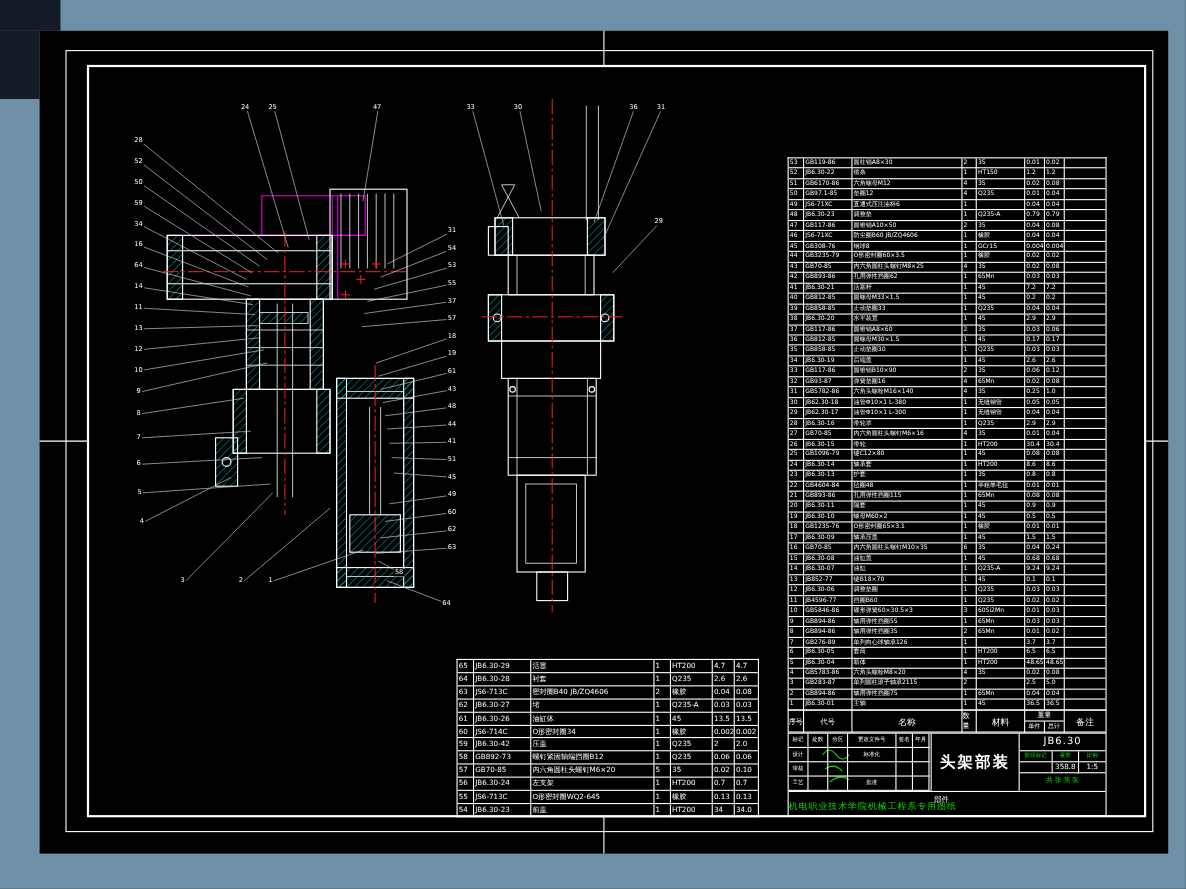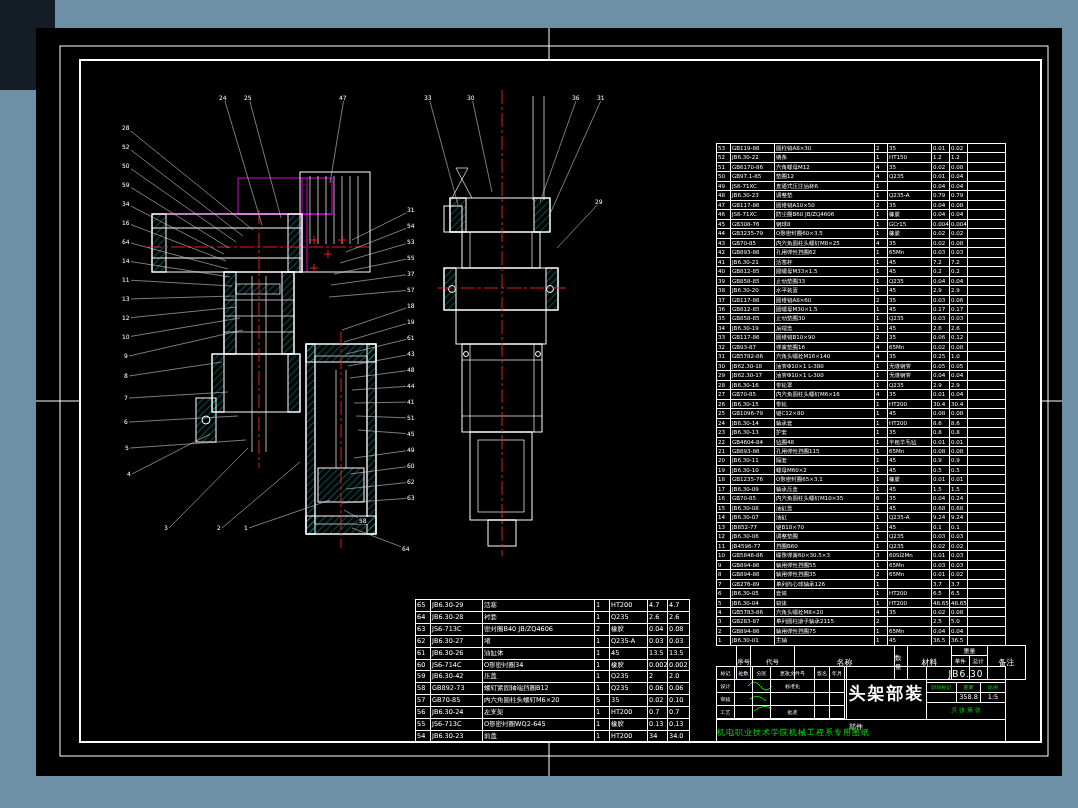--- a/index.html
+++ b/index.html
@@ -14,23 +14,23 @@
   
   #bom-right{position:absolute;left:716px;top:143px;width:290px;z-index:5;
              border:1px solid #fff;border-bottom:none;box-sizing:border-box;}
   .br-row{display:grid;grid-template-columns:14px 44px 100px 13px 44px 18px 18px 37px;
           height:9.47px;}
   .br-row span{border-right:1px solid #fff;border-bottom:1px solid #fff;box-sizing:border-box;
           color:#fff;font-size:5.5px;line-height:8.5px;overflow:hidden;white-space:nowrap;
           padding-left:1px;}
   .br-row span:last-child{border-right:none;}
   
-  #bom-right-header{position:absolute;left:716px;top:645px;width:290px;height:35px;z-index:5;
+  #bom-right-header{position:absolute;left:716px;top:645px;width:290px;height:21px;z-index:5;
           border:1px solid #fff;box-sizing:border-box;display:grid;
-          grid-template-columns:14px 44px 100px 13px 44px 36px 37px;color:#fff;margin-left:20px;}
+          grid-template-columns:14px 44px 100px 13px 44px 36px 37px;color:#fff;}
   #bom-right-header .hc{border-right:1px solid #fff;box-sizing:border-box;display:flex;
           align-items:center;justify-content:center;font-size:6.5px;overflow:hidden;}
   #bom-right-header .hc:last-child{border-right:none;}
   .wgt{display:flex;flex-direction:column;border-right:1px solid #fff;box-sizing:border-box;}
   .wgt .wt{height:9px;border-bottom:1px solid #fff;text-align:center;font-size:6px;line-height:9px;}
   .wgt .wb{flex:1;display:grid;grid-template-columns:1fr 1fr;}
   .wgt .wb span{border-right:1px solid #fff;text-align:center;font-size:5.5px;line-height:10px;overflow:hidden;}
   .wgt .wb span:last-child{border-right:none;}
   
   #bom-left{position:absolute;left:415px;top:599px;width:275px;z-index:5;
@@ -42,21 +42,21 @@
   
   #title-block{position:absolute;left:716px;top:666px;width:290px;height:76px;z-index:5;
           border:1px solid #fff;box-sizing:border-box;color:#fff;}
   #tb-left{position:absolute;left:0;top:0;width:130px;height:52px;border-right:1px solid #fff;
           box-sizing:border-box;}
   .tbl-row{display:grid;grid-template-columns:18px 18px 18px 44px 15px 15px;height:13px;}
   .tbl-row span{border-right:1px solid #fff;border-bottom:1px solid #fff;box-sizing:border-box;
           font-size:5px;line-height:12px;overflow:hidden;text-align:center;color:#fff;}
   #tb-mid{position:absolute;left:130px;top:0;width:80px;height:52px;border-right:1px solid #fff;
           box-sizing:border-box;display:flex;align-items:center;justify-content:center;}
-  #tb-title{font-size:17px;font-weight:bold;letter-spacing:2px;}
+  #tb-title{font-size:14px;font-weight:bold;letter-spacing:2px;}
   #tb-right{position:absolute;left:210px;top:0;width:78px;height:52px;box-sizing:border-box;}
   #tb-dwgno{height:16px;border-bottom:1px solid #fff;box-sizing:border-box;text-align:center;
           font-size:9px;line-height:15px;letter-spacing:1px;}
   .tb-sws{display:grid;grid-template-columns:30px 24px 24px;height:10px;}
   .tb-sws span{border-right:1px solid #fff;border-bottom:1px solid #fff;box-sizing:border-box;
           font-size:5px;line-height:9px;text-align:center;overflow:hidden;}
   .tb-sws span:last-child{border-right:none;}
   .tb-sws.vals span{font-size:6.5px;color:#fff;}
   #tb-sheet{height:15px;font-size:6px;line-height:14px;text-align:center;color:#00e000;}
   #tb-bottom{position:absolute;left:0;top:52px;width:288px;height:15px;border-top:1px solid #fff;

